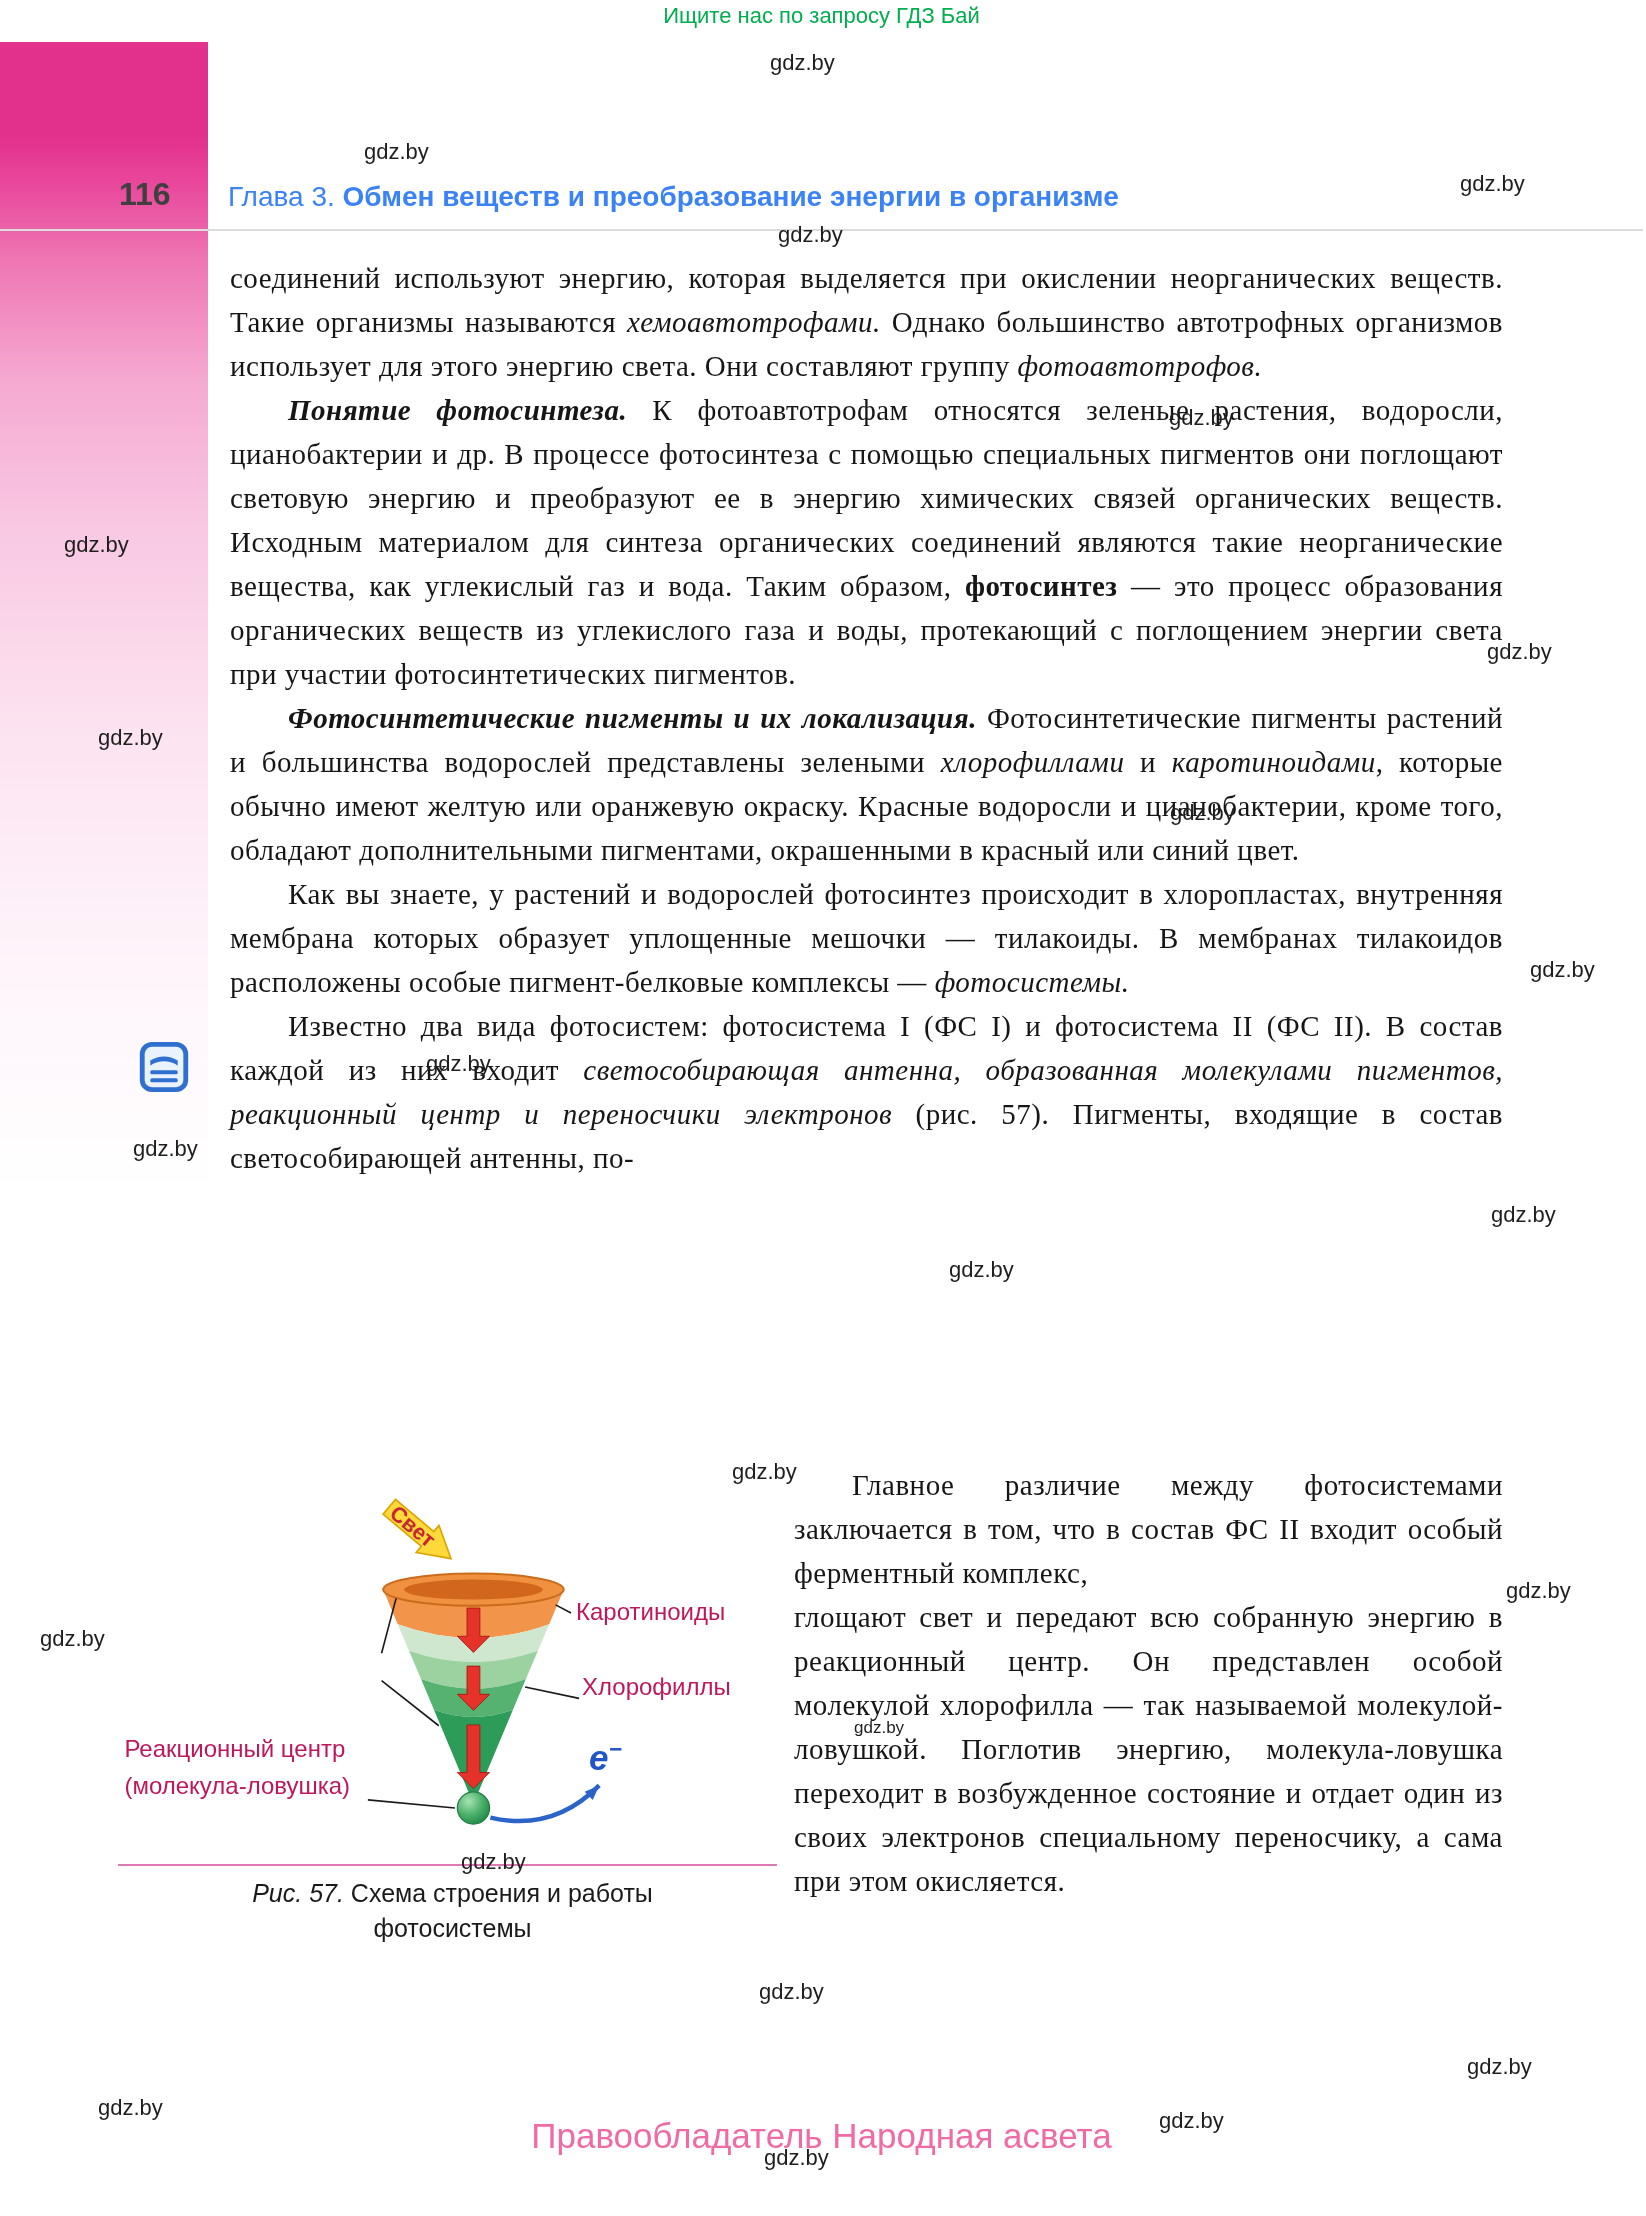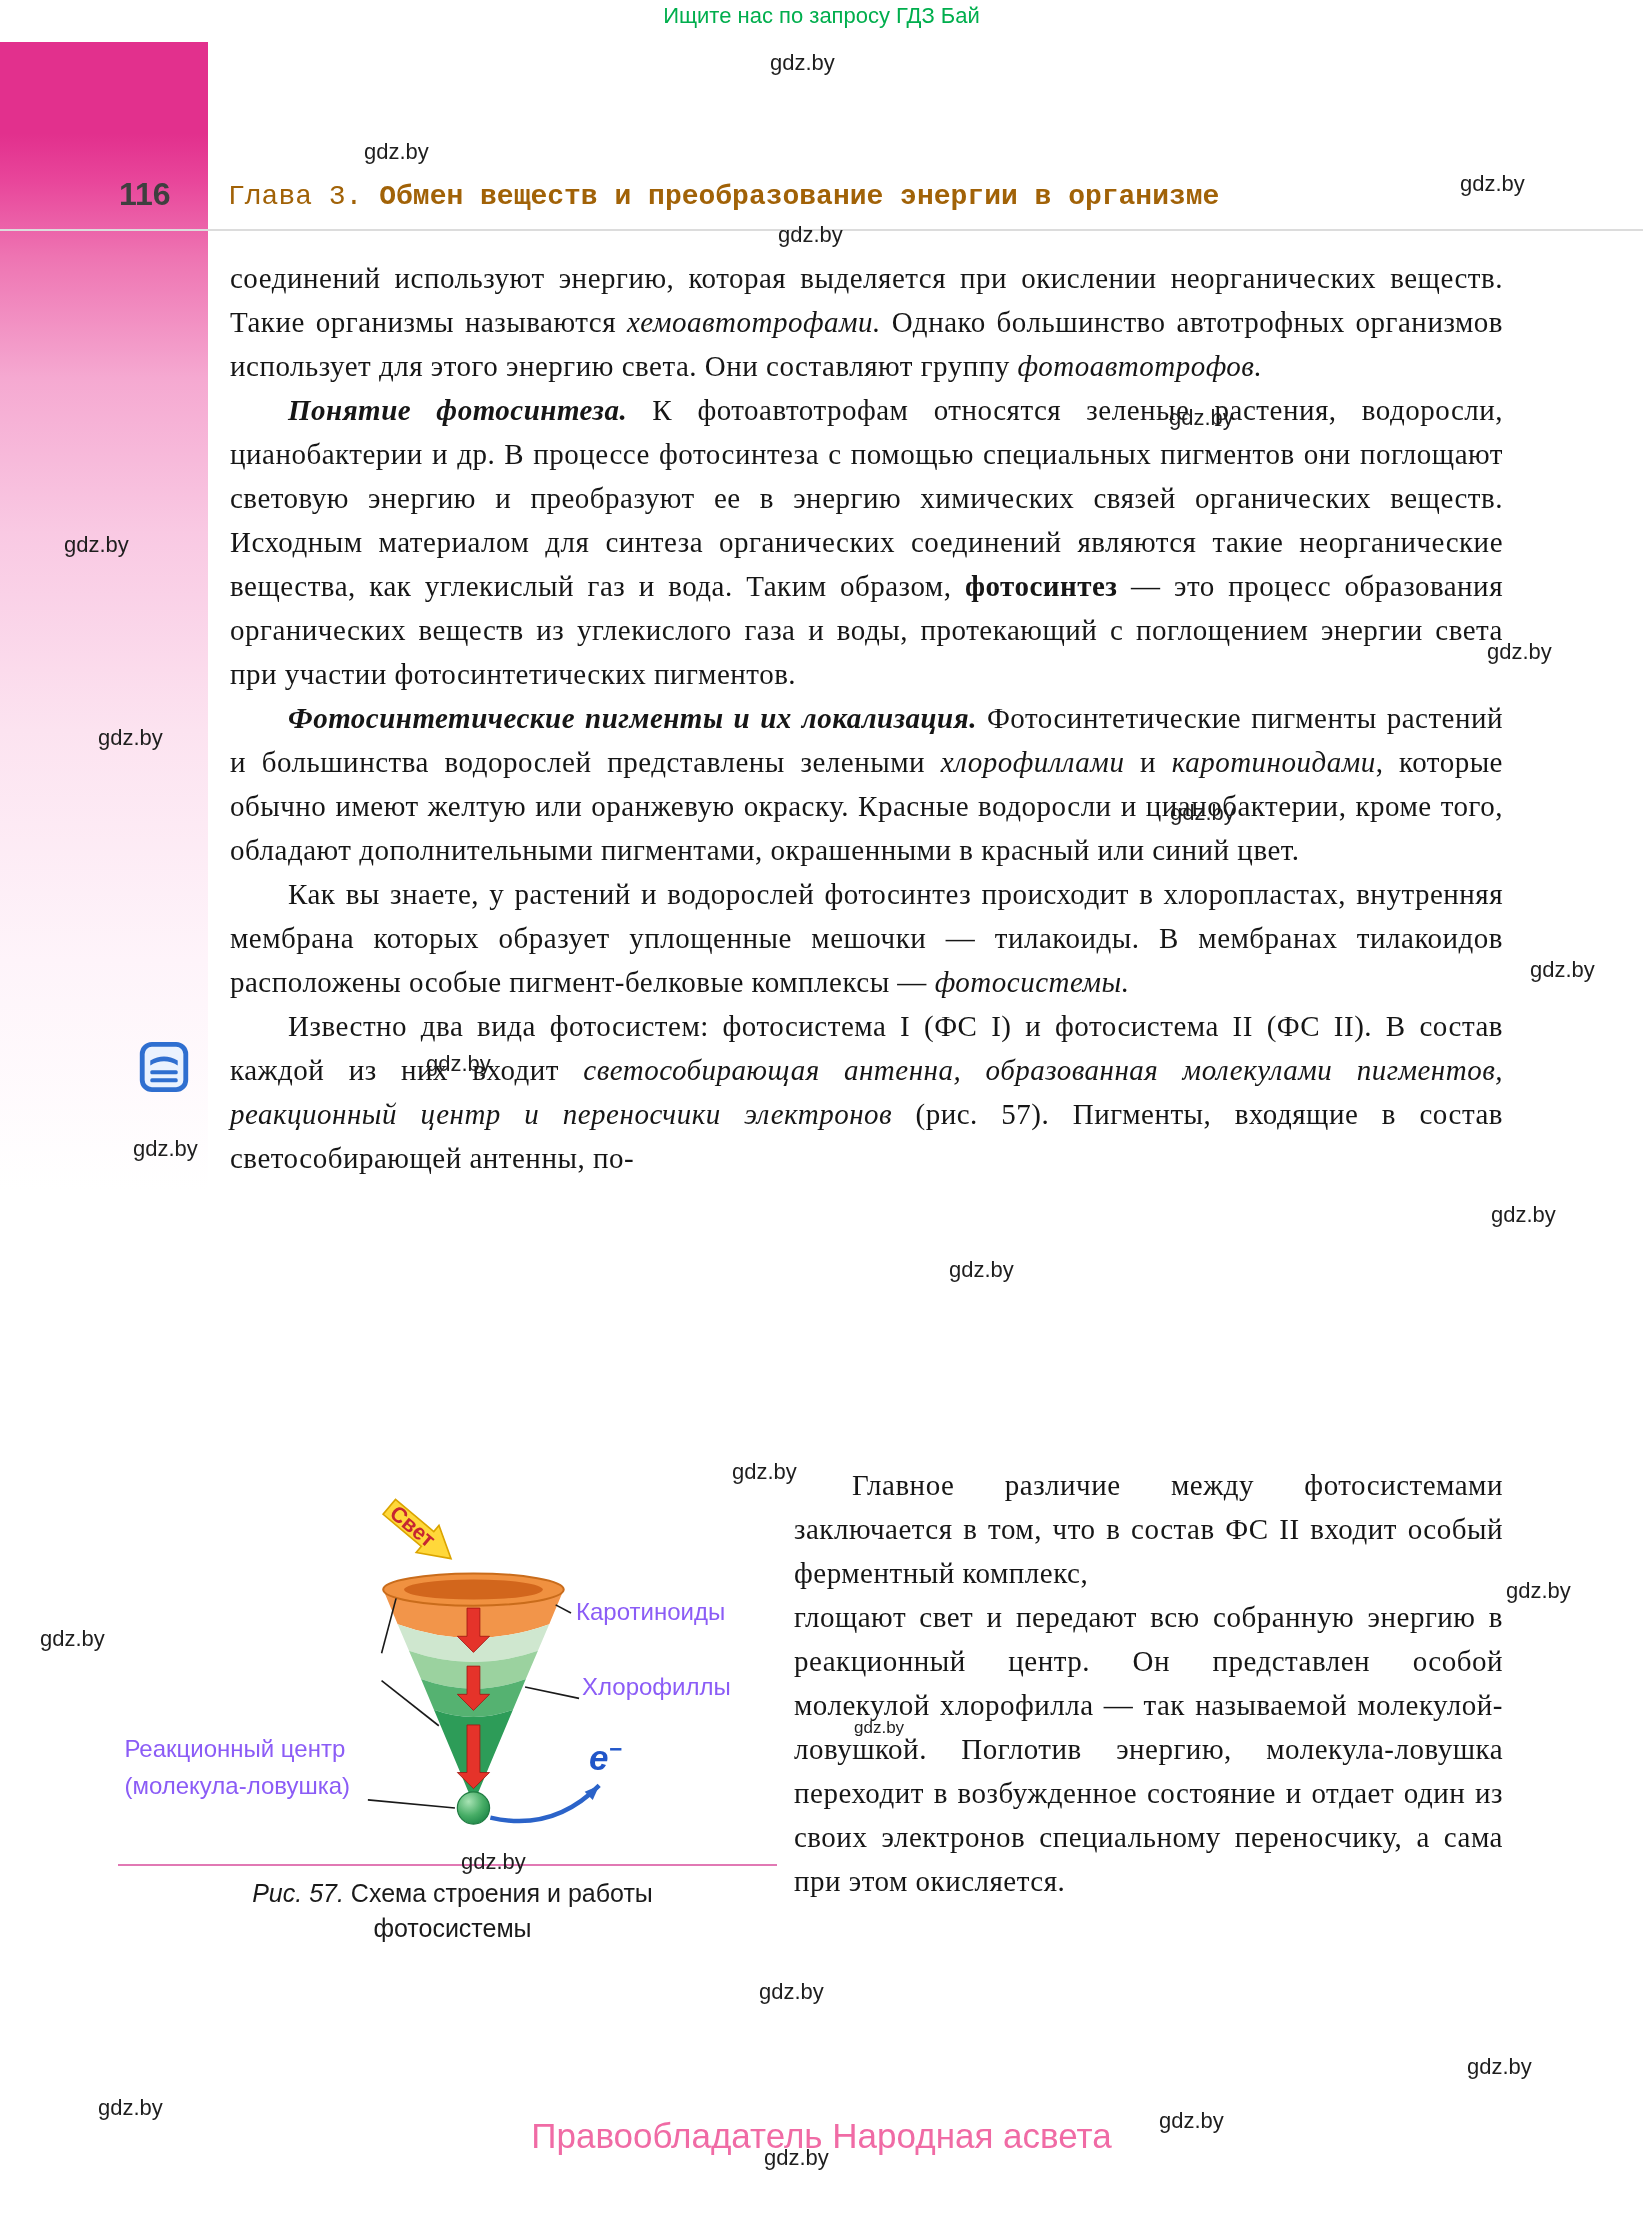--- a/index.html
+++ b/index.html
@@ -12,42 +12,42 @@
 
   
   .sidebar{position:absolute;left:0;top:42px;width:208px;height:1531px;z-index:0;
            background:linear-gradient(180deg,#e2308d 0%,#e2308d 6%,#e8459a 9%,#ee74b2 14%,
                      #f5a9d1 22%,#f9c9e3 32%,#fce3f0 45%,#fef4fa 60%,#ffffff 75%);}
   .header-rule{position:absolute;left:0;top:229px;width:100%;height:1.6px;background:#dcdcdc;z-index:2;}
 
   
   .page-number{position:absolute;left:119px;top:176px;font-family:"Liberation Sans",sans-serif;
                font-size:32px;font-weight:bold;color:#3f3f3f;z-index:5;}
-  .chapter{position:absolute;left:228px;top:181px;font-family:Liberation Mono, monospace;
-           font-size:28px;color:#a16207;z-index:5;white-space:nowrap;}
+  .chapter{position:absolute;left:228px;top:181px;font-family:Liberation Sans, sans-serif;
+           font-size:28px;color:#3b82f6;z-index:5;white-space:nowrap;}
   .chapter .ch-label{font-weight:normal;}
   .chapter .ch-title{font-weight:bold;}
 
   
   .text-upper{position:absolute;left:230px;top:256px;width:1273px;z-index:1;}
   .text-col-right{position:absolute;left:794px;top:1463px;width:709px;z-index:1;}
   .text-upper,.text-col-right{font-size:29px;line-height:44px;letter-spacing:0.5px;
       text-align:justify;color:#161616;}
   .para{margin:0;text-indent:58px;}
   .para.no-indent{text-indent:0;}
   .seg-n{font-style:normal;font-weight:normal;}
   .seg-i{font-style:italic;}
   .seg-b{font-weight:bold;}
   .seg-bi{font-weight:bold;font-style:italic;}
 
   
   .figure{position:absolute;left:118px;top:1463px;width:669px;height:500px;z-index:5;}
   .figure svg{position:absolute;left:0;top:0;}
   .fig-label{position:absolute;font-family:"Liberation Sans",sans-serif;font-size:24px;
-             color:#8b5cf6;z-index:10;white-space:nowrap;}
+             color:#be185d;z-index:10;white-space:nowrap;}
   .lbl-carotenoids{left:458px;top:135px;}
   .lbl-chlorophylls{left:464px;top:210px;}
   .lbl-antenna{left:24px;top:169px;width:226px;text-align:center;white-space:normal;line-height:34px;}
   .lbl-reaction{left:6.4px;top:267px;line-height:37px;}
   .lbl-electron{left:471px;top:274px;color:#2156c9;font-weight:bold;font-style:italic;font-size:35px;}
   .lbl-electron sup{font-size:22.6px;}
   .fig-sep{position:absolute;left:0;top:401px;width:659px;height:2.4px;background:#e179b4;}
   .fig-caption{position:absolute;left:0;top:413px;width:669px;text-align:center;
                font-family:"Liberation Sans",sans-serif;font-size:25px;color:#1a1a1a;line-height:35px;}
   .fig-caption .cap-inner{display:inline-block;max-width:500px;}

